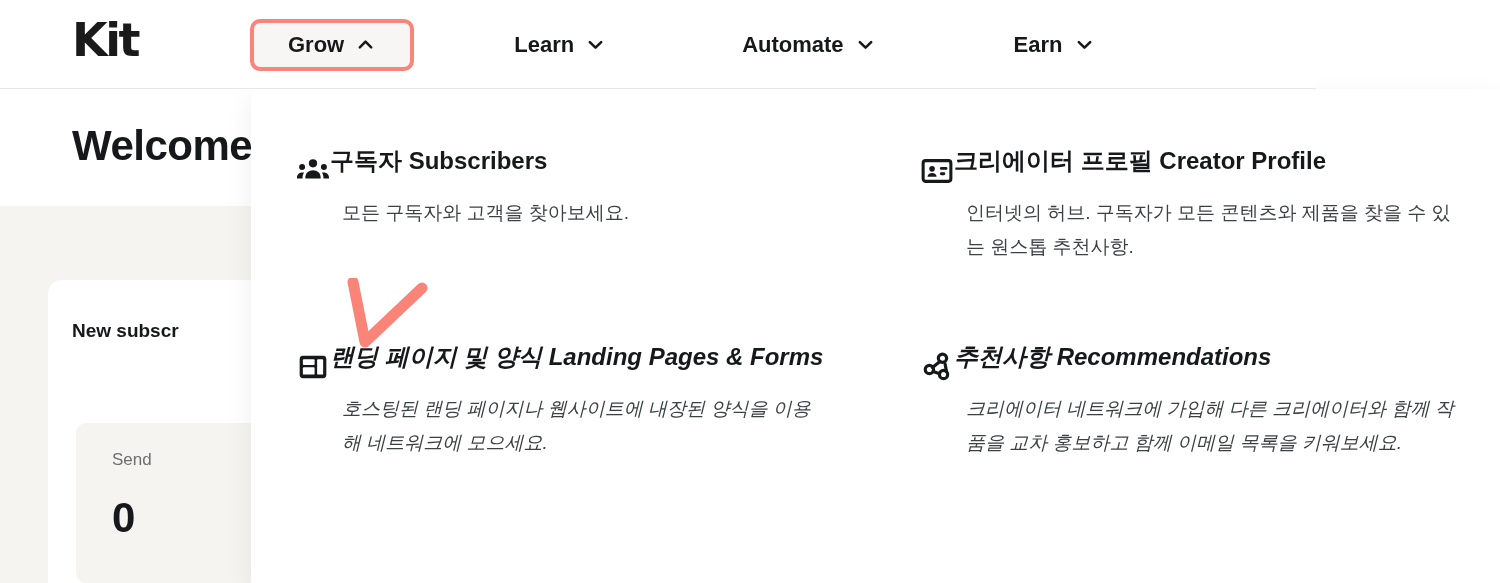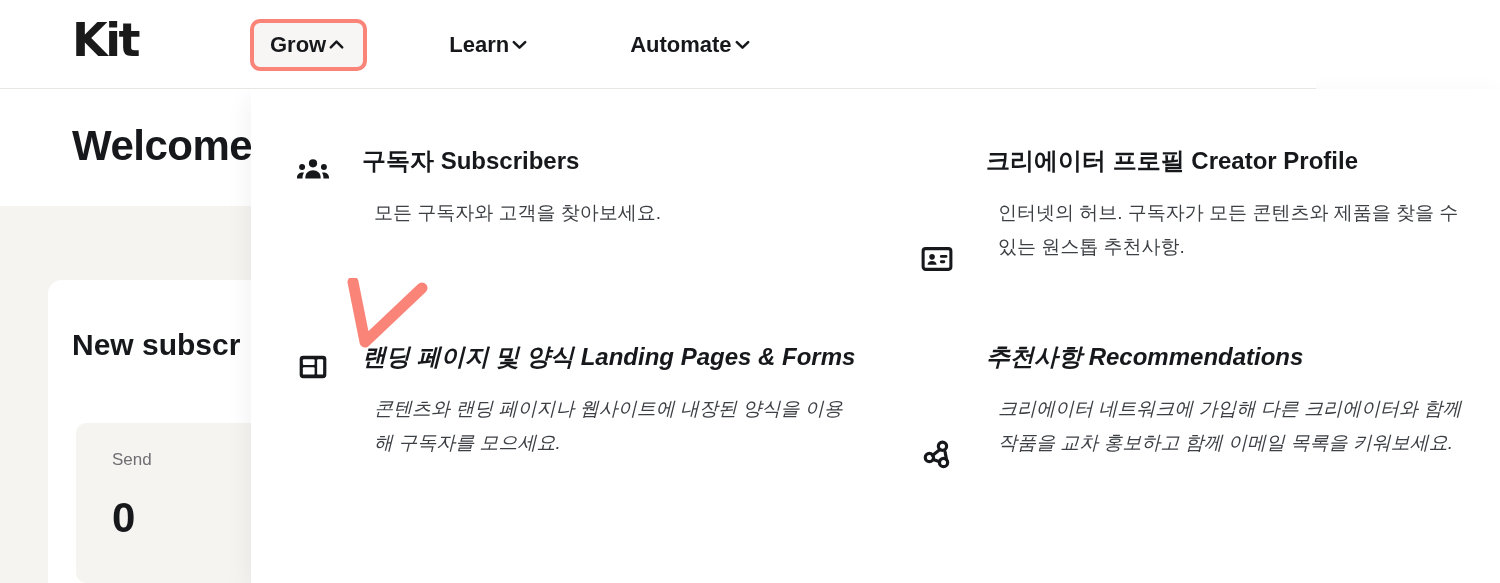--- a/index.html
+++ b/index.html
@@ -43,22 +43,22 @@
   }
   .dash-card {
     position: absolute;
     left: 48px; top: 280px;
     width: 640px; height: 330px;
     background: #ffffff;
     border-radius: 14px;
   }
   .dash-card-title {
     position: absolute;
-    left: 72px; top: 328px;
-    font-size: 30px;
+    left: 72px; top: 320px;
+    font-size: 19px;
     font-weight: 700;
     color: #16181b;
     white-space: nowrap;
   }
   .stat-box {
     position: absolute;
     left: 76px; top: 423px;
     width: 210px; height: 160px;
     background: #f6f4f0;
     border-radius: 10px;
@@ -105,24 +105,25 @@
     position: absolute;
     left: 250px; top: 0;
     height: 89px;
     display: flex;
     align-items: center;
     gap: 0;
   }
   .nav-item {
     display: flex;
     align-items: center;
+    gap: 11px;
     font-size: 22px;
     font-weight: 700;
     color: #16181b;
-    padding: 11px 16px;
+    padding: 11px 34px;
     border-radius: 10px;
     border: 4px solid transparent;
     white-space: nowrap;
     cursor: pointer;
     background: transparent;
     font-family: "Liberation Sans", sans-serif;
     line-height: 1;
   }
   .nav-item.is-open {
     border-color: #fa8478;
@@ -144,25 +145,24 @@
     box-shadow: 0 10px 26px rgba(0,0,0,0.07);
   }
   .dd-grid {
     position: absolute;
     left: 0; top: 0;
     width: 1249px; height: 494px;
   }
   .dd-item {
     position: absolute;
     display: flex;
-    gap: 32px;
     cursor: pointer;
   }
   .dd-item.col-l { left: 45px; width: 610px; }
-  .dd-item.col-r { left: 669px; width: 560px; align-items: flex-end; }
+  .dd-item.col-r { left: 669px; width: 560px; }
   .dd-item.row-1 { top: 57px; }
   .dd-item.row-2 { top: 253px; font-style: italic; }
 
   .dd-icon {
     flex: 0 0 34px;
     width: 34px; height: 34px;
     margin-top: 8px;
     color: #16181b;
     display: flex;
     align-items: center;
@@ -254,21 +254,21 @@
         <span class="dd-icon">
           <svg width="32" height="32" viewBox="0 0 24 24" aria-hidden="true">
             <rect x="2" y="3.6" width="20" height="16.8" rx="2.6" fill="currentColor"></rect>
             <rect x="4.4" y="6.2" width="8.8" height="4.3" rx="0.7" fill="#ffffff"></rect>
             <rect x="4.4" y="12.2" width="8.8" height="5.5" rx="0.7" fill="#ffffff"></rect>
             <rect x="15.1" y="6.2" width="4.5" height="11.5" rx="0.7" fill="#ffffff"></rect>
           </svg>
         </span>
         <div class="dd-body">
           <div class="dd-title">랜딩 페이지 및 양식 Landing Pages &amp; Forms</div>
-          <div class="dd-desc">콘텐츠와 랜딩 페이지나 웹사이트에 내장된 양식을 이용해 구독자를 모으세요.</div>
+          <div class="dd-desc">호스팅된 랜딩 페이지나 웹사이트에 내장된 양식을 이용해 네트워크에 모으세요.</div>
         </div>
       </div>
 
       <div class="dd-item col-r row-2">
         <span class="dd-icon">
           <svg width="32" height="32" viewBox="0 0 24 24" fill="none" aria-hidden="true">
             <circle cx="16.1" cy="5.4" r="3.1" stroke="currentColor" stroke-width="2.4"></circle>
             <circle cx="6.3" cy="13.9" r="3.1" stroke="currentColor" stroke-width="2.4"></circle>
             <circle cx="16.9" cy="17.6" r="3.1" stroke="currentColor" stroke-width="2.4"></circle>
             <path d="M14.2 7.9 8.6 12.3" stroke="currentColor" stroke-width="2.4" stroke-linecap="round"></path>
@@ -317,20 +317,28 @@
         <span>Automate</span>
         <span class="chev">
           <svg width="21" height="21" viewBox="0 0 24 24" fill="none" aria-hidden="true">
             <path d="M5.5 9.2 12 15.6l6.5-6.4" stroke="#16181b" stroke-width="2.9" stroke-linecap="round" stroke-linejoin="round"></path>
           </svg>
         </span>
       </div>
 
       <div class="nav-gap-c"></div>
 
+      <div class="nav-item">
+        <span>Earn</span>
+        <span class="chev">
+          <svg width="21" height="21" viewBox="0 0 24 24" fill="none" aria-hidden="true">
+            <path d="M5.5 9.2 12 15.6l6.5-6.4" stroke="#16181b" stroke-width="2.9" stroke-linecap="round" stroke-linejoin="round"></path>
+          </svg>
+        </span>
+      </div>
 
       <div class="nav-gap-d"></div>
 
 
     </div>
   </div>
 
   <div class="annot">
     <svg width="96" height="76" viewBox="0 0 96 76" fill="none" aria-hidden="true">
       <path d="M13 4 L25 64 L82 10" stroke="#fa8478" stroke-width="11" stroke-linecap="round" stroke-linejoin="round"></path>

